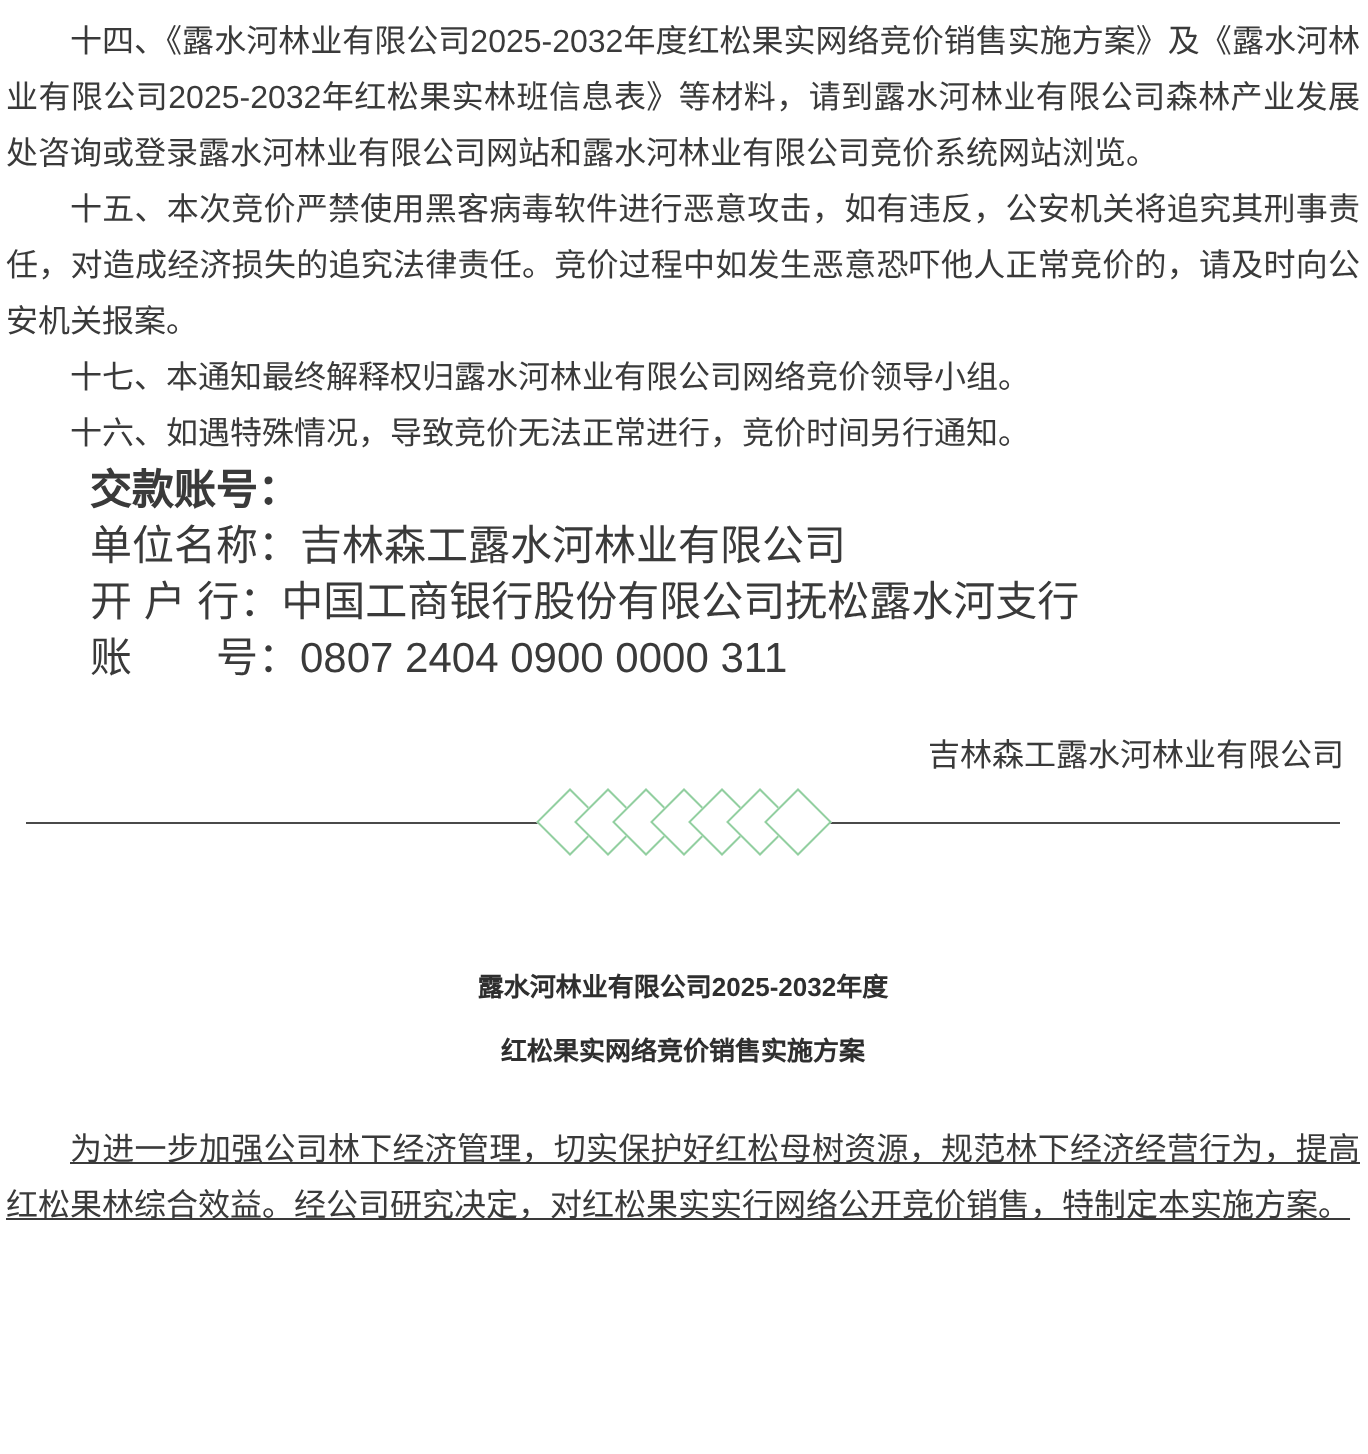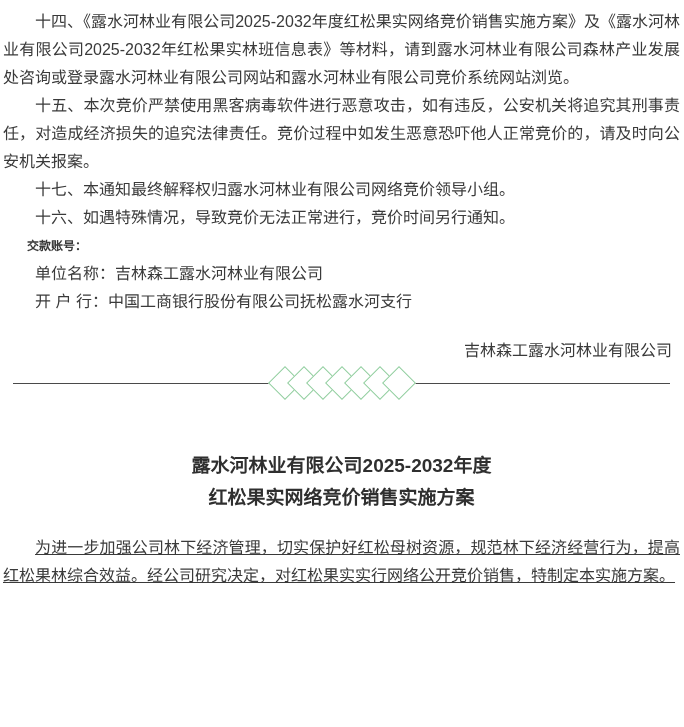--- a/index.html
+++ b/index.html
@@ -23,26 +23,26 @@
     text-align: justify;
     text-justify: inter-ideograph;
   }
   .para {
     text-indent: 2em;
     margin: 0;
   }
   .pay-heading {
     font-weight: bold;
     text-indent: 2em;
-    font-size: 12px;
+    font-size: 21px;
     line-height: 28px;
   }
   .pay-line {
     text-indent: 2em;
-    font-size: 16px;
+    font-size: 21px;
     line-height: 28px;
     white-space: pre;
   }
   .sig-block {
     margin-top: 20px;
     text-align: right;
     padding-right: 8px;
     font-size: 16px;
     line-height: 30px;
   }
@@ -72,21 +72,21 @@
     background: #ffffff;
     border: 1.5px solid #92cfa0;
     transform: rotate(45deg);
     position: relative;
   }
   .diamond + .diamond { margin-left: -5px; }
   .title-block {
     margin-top: 50px;
     text-align: center;
     font-weight: bold;
-    font-size: 19px;
+    font-size: 13px;
     line-height: 32px;
     color: #2f2f2f;
   }
   .intro {
     margin-top: 20px;
     text-decoration: underline;
   }
 </style>
 </head>
 <body>
@@ -96,20 +96,21 @@
   <div class="body-text">
     <p class="para">十四、《露水河林业有限公司2025-2032年度红松果实网络竞价销售实施方案》及《露水河林业有限公司2025-2032年红松果实林班信息表》等材料，请到露水河林业有限公司森林产业发展处咨询或登录露水河林业有限公司网站和露水河林业有限公司竞价系统网站浏览。</p>
     <p class="para">十五、本次竞价严禁使用黑客病毒软件进行恶意攻击，如有违反，公安机关将追究其刑事责任，对造成经济损失的追究法律责任。竞价过程中如发生恶意恐吓他人正常竞价的，请及时向公安机关报案。</p>
     <p class="para">十七、本通知最终解释权归露水河林业有限公司网络竞价领导小组。</p>
     <p class="para">十六、如遇特殊情况，导致竞价无法正常进行，竞价时间另行通知。</p>
 
     <div class="pay-heading">交款账号：</div>
 
     <div class="pay-line"><span>单位名称：</span><span>吉林森工露水河林业有限公司</span></div>
     <div class="pay-line"><span>开 户 行：</span><span>中国工商银行股份有限公司抚松露水河支行</span></div>
+    <div class="pay-line"><span>账　　号：</span><span>0807 2404 0900 0000 311</span></div>
   </div>
 
   <div class="sig-block">
     <div>吉林森工露水河林业有限公司</div>
   </div>
 
   <div class="divider">
     <div class="divider-line"></div>
     <div class="diamond-row">
       <span class="diamond"></span>

